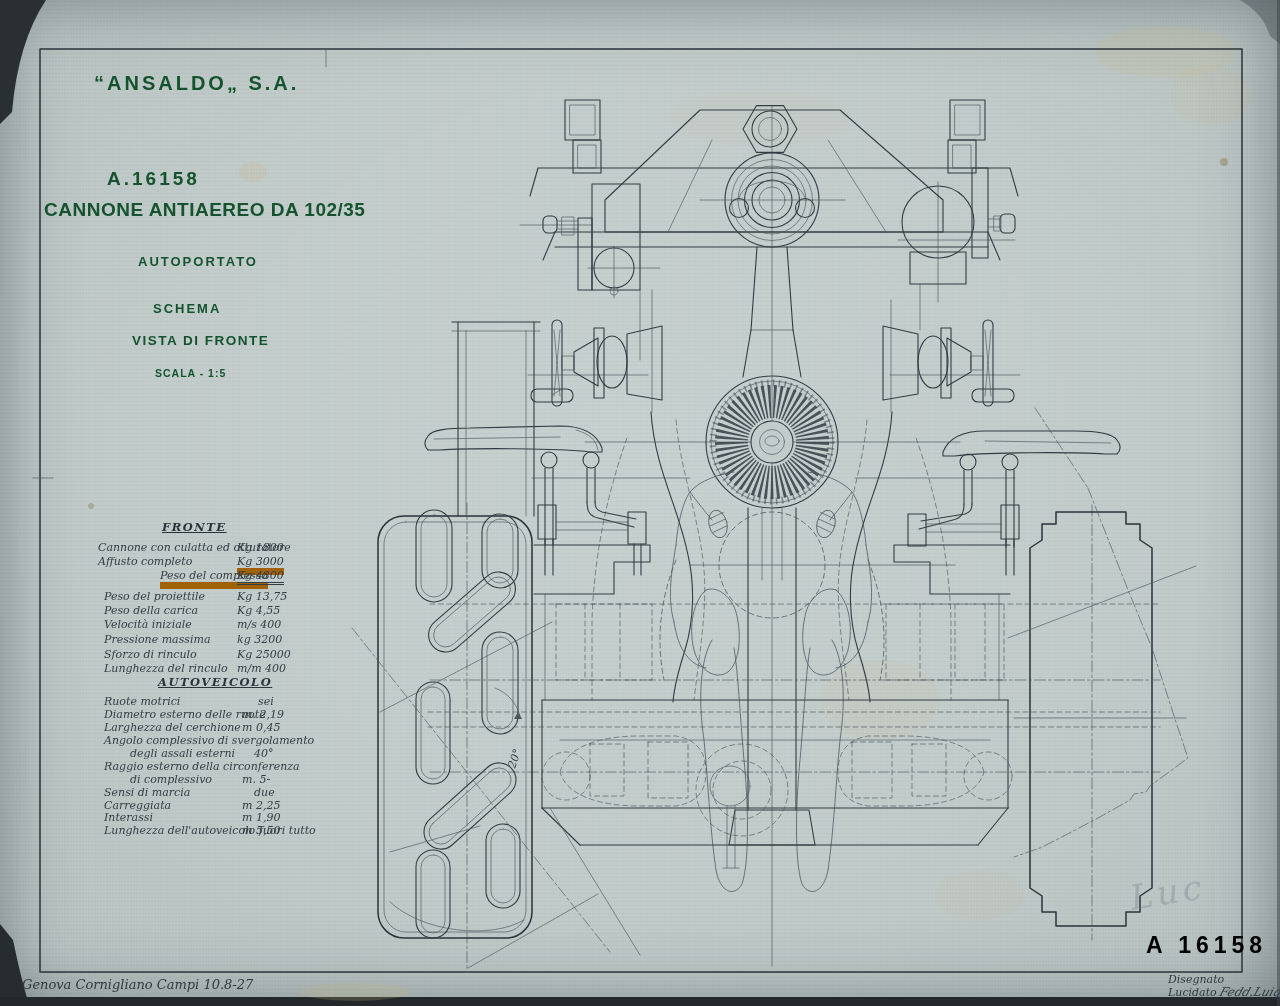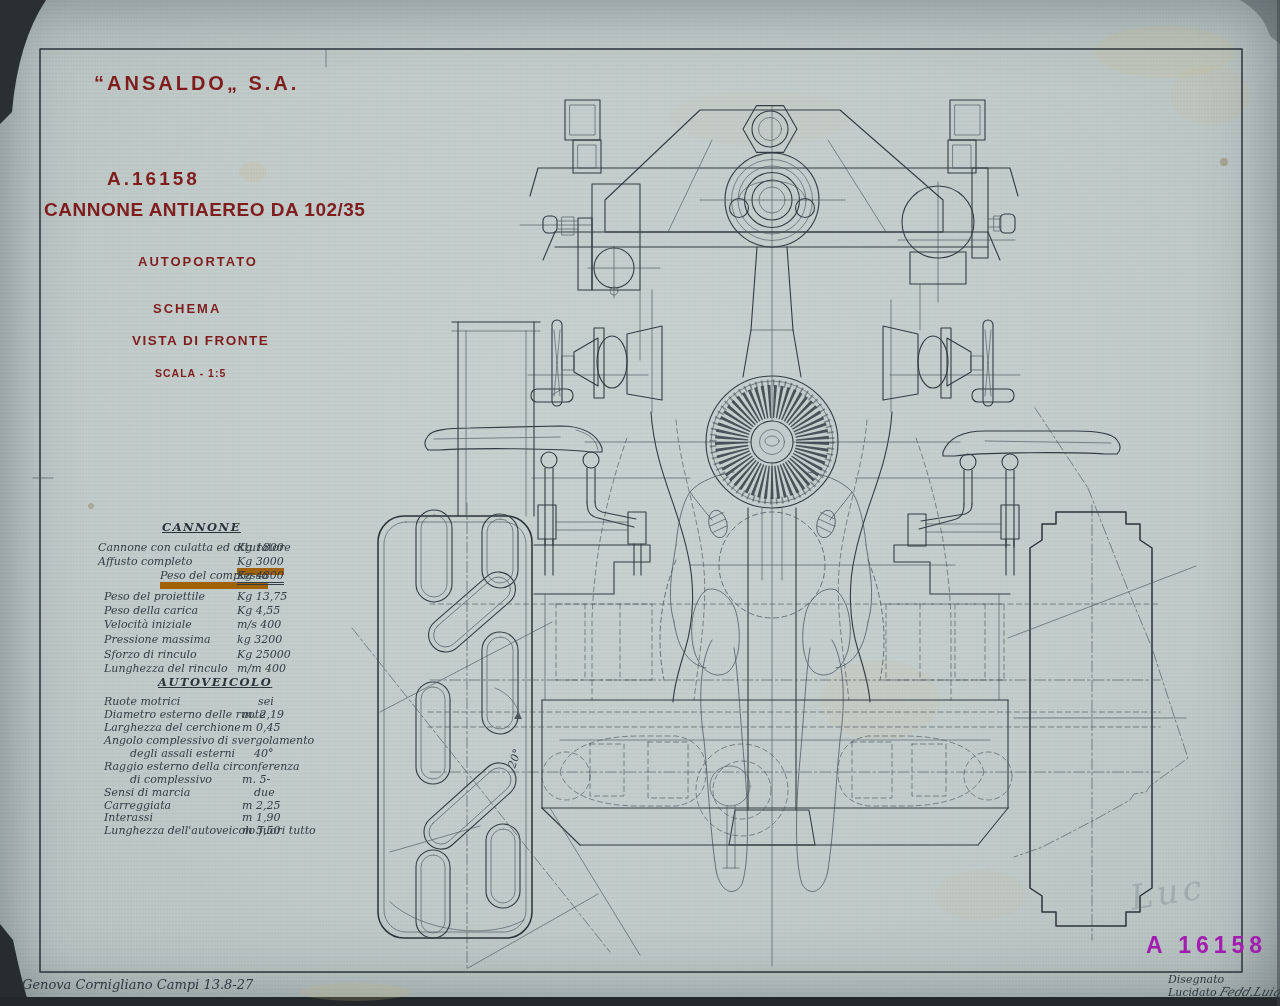--- a/index.html
+++ b/index.html
@@ -14,42 +14,42 @@
   svg{position:absolute;left:0;top:0;}
   .s1{stroke:#333c43;stroke-width:1.1;fill:none;stroke-linecap:round;stroke-linejoin:round;}
   .s2{stroke:#4b565d;stroke-width:.65;fill:none;stroke-linecap:round;stroke-linejoin:round;}
   .s3{stroke:#2b333a;stroke-width:1.5;fill:none;stroke-linejoin:round;}
   .dsh{stroke-dasharray:5 3.5;}
   .dd{stroke-dasharray:11 3 2.5 3;}
   .ph{stroke:#4e5a62;stroke-width:.8;fill:none;stroke-linecap:round;}
   .fins{stroke:#39424a;stroke-width:33;stroke-dasharray:2.2 2.6;fill:none;opacity:.88;}
   .rimticks{stroke:#39424a;stroke-width:7;stroke-dasharray:1.6 4.2;fill:none;opacity:.5;}
   .txt{position:absolute;white-space:nowrap;}
-  .stencil{font-family:"Liberation Sans",sans-serif;font-weight:700;color:#7f1d1d;}
+  .stencil{font-family:"Liberation Sans",sans-serif;font-weight:700;color:#14532d;}
   .hand{font-family:"DejaVu Serif",serif;font-style:italic;color:#333d44;}
   .t-company{left:94px;top:72px;font-size:20px;letter-spacing:3px;}
   .t-number{left:107px;top:127px;font-size:19px;letter-spacing:3px;margin-top:41px;}
   .t-title{left:44px;top:199px;font-size:19px;letter-spacing:.5px;}
   .t-sub1{left:138px;top:254px;font-size:13px;letter-spacing:2px;}
   .t-sub2{left:153px;top:301px;font-size:13px;letter-spacing:2px;}
   .t-sub3{left:132px;top:333px;font-size:13.5px;letter-spacing:1.5px;}
   .t-scale{left:155px;top:367px;font-size:10.5px;letter-spacing:1px;text-align:right;}
   .tbl{position:absolute;font-size:11px;}
   .tbl .hdr{font-weight:700;letter-spacing:1.5px;text-decoration:underline;font-size:11.5px;color:#2b343b;}
   .row{position:absolute;width:215px;height:13px;}
   .row .lab{position:absolute;left:0;top:0;}
   .row .val{position:absolute;left:139px;top:0;}
   .u{border-bottom:7px solid #a16207;}
   .uu{border-bottom:3px double #333d44;}
   .cann{left:98px;top:520px;}
   .auto{left:104px;top:675px;}
   .auto .row .val{left:138px;}
   .ind{padding-left:26px;}
   .note-origin{left:22px;top:977px;font-size:13px;color:#2e383f;}
-  .stamp{left:1146px;top:932px;font-size:23px;letter-spacing:5px;color:#a21caf;}
+  .stamp{left:1146px;top:932px;font-size:23px;letter-spacing:5px;color:#000000;}
   .credits{left:1168px;top:973px;font-size:11px;line-height:13px;color:#2e383f;}
   .sig{display:inline-block;transform:skewX(-18deg);font-size:12px;}
   .angle{left:505px;top:752px;font-size:11px;transform:rotate(-72deg);color:#39434a;}
   .pencil{left:1130px;top:872px;font-size:34px;color:#67757d;opacity:.3;transform:rotate(-9deg);letter-spacing:4px;}
 </style>
 </head>
 <body>
 
 <div class="paper"></div>
 
@@ -390,21 +390,21 @@
 
 <div class="txt stencil t-company">“ANSALDO„ S.A.</div>
 <div class="txt stencil t-number">A.16158</div>
 <div class="txt stencil t-title">CANNONE ANTIAEREO DA 102/35</div>
 <div class="txt stencil t-sub1">AUTOPORTATO</div>
 <div class="txt stencil t-sub2">SCHEMA</div>
 <div class="txt stencil t-sub3">VISTA DI FRONTE</div>
 <div class="txt stencil t-scale">SCALA - 1:5</div>
 
 <div class="tbl hand cann" style="width:220px;height:160px;">
-  <div class="txt hdr" style="left:64px;top:0;">CANNONE</div>
+  <div class="txt hdr" style="left:64px;top:0;">FRONTE</div>
   <div class="row" style="top:21px;">
     <span class="lab">Cannone con culatta ed otturatore</span>
     <span class="val">Kg 1800</span>
   </div>
   <div class="row" style="top:35px;">
     <span class="lab">Affusto completo</span>
     <span class="val u">Kg 3000</span>
   </div>
   <div class="row" style="top:49px;">
     <span class="lab u" style="left:62px;">Peso del complesso</span>
@@ -477,21 +477,21 @@
   <div class="row" style="top:136px;">
     <span class="lab">Interassi</span>
     <span class="val">m 1,90</span>
   </div>
   <div class="row" style="top:149px;">
     <span class="lab">Lunghezza dell'autoveicolo fuori tutto</span>
     <span class="val">m 5,50</span>
   </div>
 </div>
 
-<div class="txt hand note-origin">Genova Cornigliano Campi 13.8-27</div>
+<div class="txt hand note-origin">Genova Cornigliano Campi 10.8-27</div>
 <div class="txt stencil stamp">A 16158</div>
 <div class="txt hand credits">
   <div>Disegnato</div>
   <div><span>Lucidato</span>
     <span class="sig">Fedd.Luigi</span></div>
 </div>
 <div class="txt hand angle">20°</div>
 <div class="txt hand pencil">Luc</div>
 
 </body></html>

